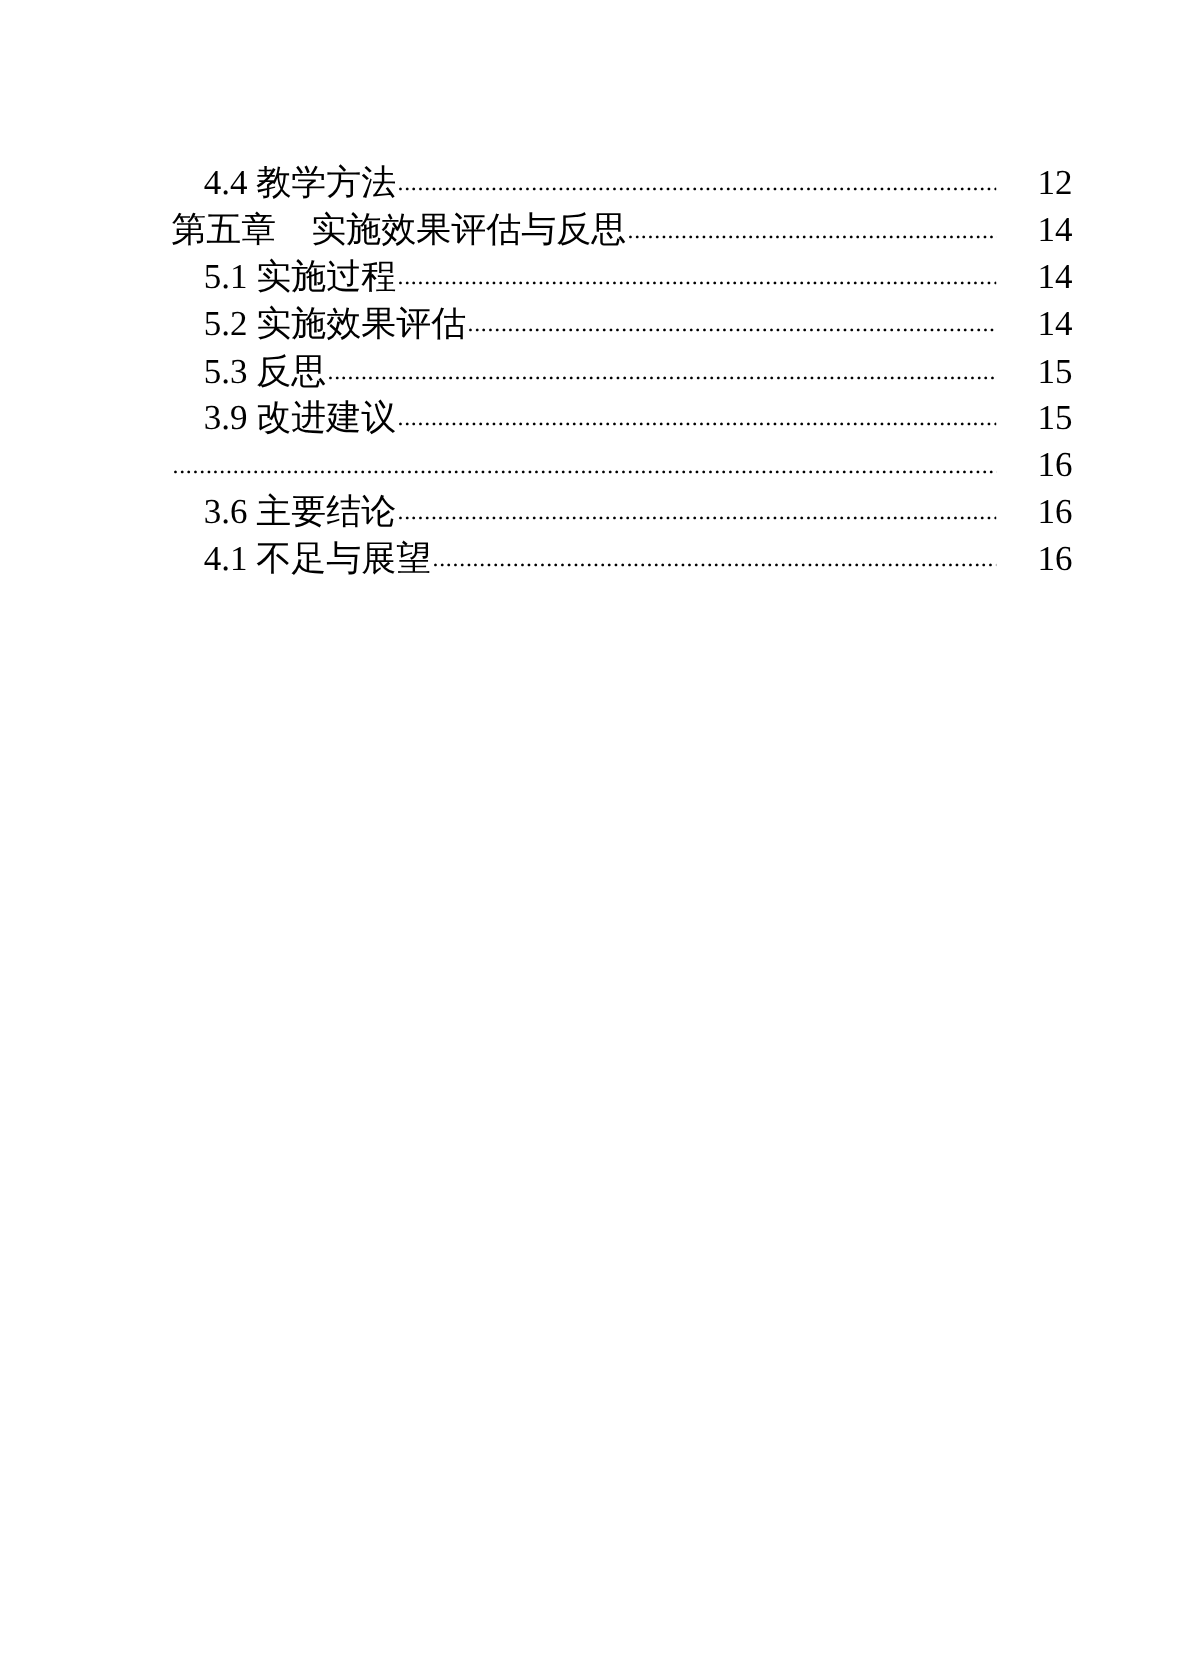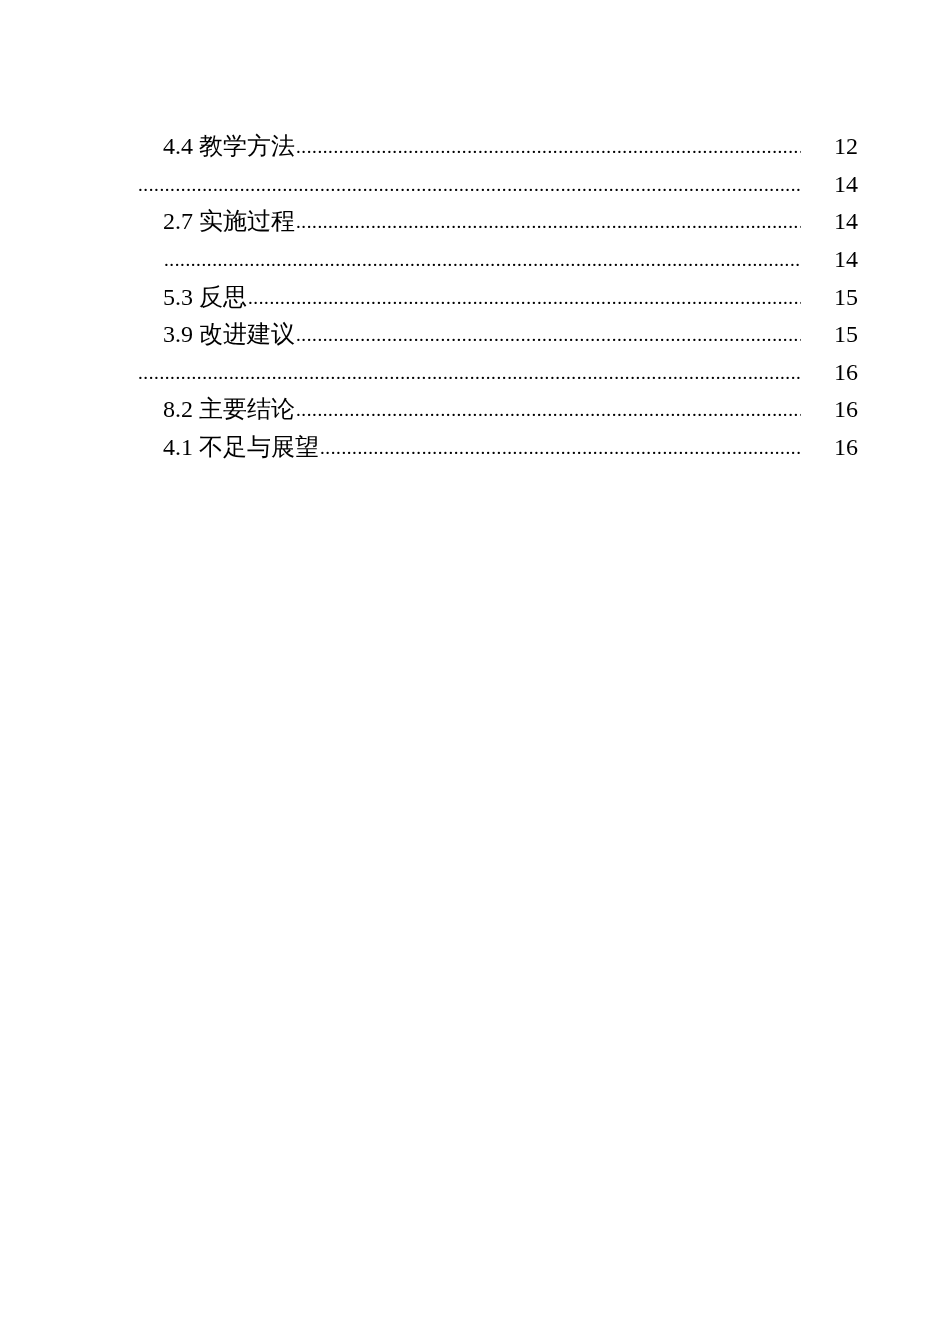--- a/index.html
+++ b/index.html
@@ -19,21 +19,21 @@
     position: absolute;
     top: 128px;
     left: 137px;
     width: 721px; 
   }
   .toc-row {
     display: flex;
     align-items: center;
     height: 37.65px;
     line-height: 37.65px;
-    font-size: 24px;
+    font-size: 28px;
     white-space: nowrap;
   }
   .toc-row.level-2 {
     padding-left: 26px;
   }
   .toc-title {
     white-space: pre;
     flex: 0 0 auto;
   }
   .toc-dots {
@@ -58,31 +58,33 @@
 
 <div class="doc-page">
   <div id="toc-container">
   <div class="toc-row level-2">
     <span class="toc-title">4.4 教学方法</span>
     <span class="toc-dots"></span>
     <span class="toc-page-num">12</span>
   </div>
 
   <div class="toc-row level-1">
+    <span class="toc-title">第五章　实施效果评估与反思</span>
     <span class="toc-dots"></span>
     <span class="toc-page-num">14</span>
   </div>
 
   <div class="toc-row level-2">
-    <span class="toc-title">2.7 实施过程</span>
+    <span class="toc-title">5.1 实施过程</span>
     <span class="toc-dots"></span>
     <span class="toc-page-num">14</span>
   </div>
 
   <div class="toc-row level-2">
+    <span class="toc-title">5.2 实施效果评估</span>
     <span class="toc-dots"></span>
     <span class="toc-page-num">14</span>
   </div>
 
   <div class="toc-row level-2">
     <span class="toc-title">5.3 反思</span>
     <span class="toc-dots"></span>
     <span class="toc-page-num">15</span>
   </div>
 
@@ -91,21 +93,21 @@
     <span class="toc-dots"></span>
     <span class="toc-page-num">15</span>
   </div>
 
   <div class="toc-row level-1">
     <span class="toc-dots"></span>
     <span class="toc-page-num">16</span>
   </div>
 
   <div class="toc-row level-2">
-    <span class="toc-title">8.2 主要结论</span>
+    <span class="toc-title">3.6 主要结论</span>
     <span class="toc-dots"></span>
     <span class="toc-page-num">16</span>
   </div>
 
   <div class="toc-row level-2">
     <span class="toc-title">4.1 不足与展望</span>
     <span class="toc-dots"></span>
     <span class="toc-page-num">16</span>
   </div>
 

